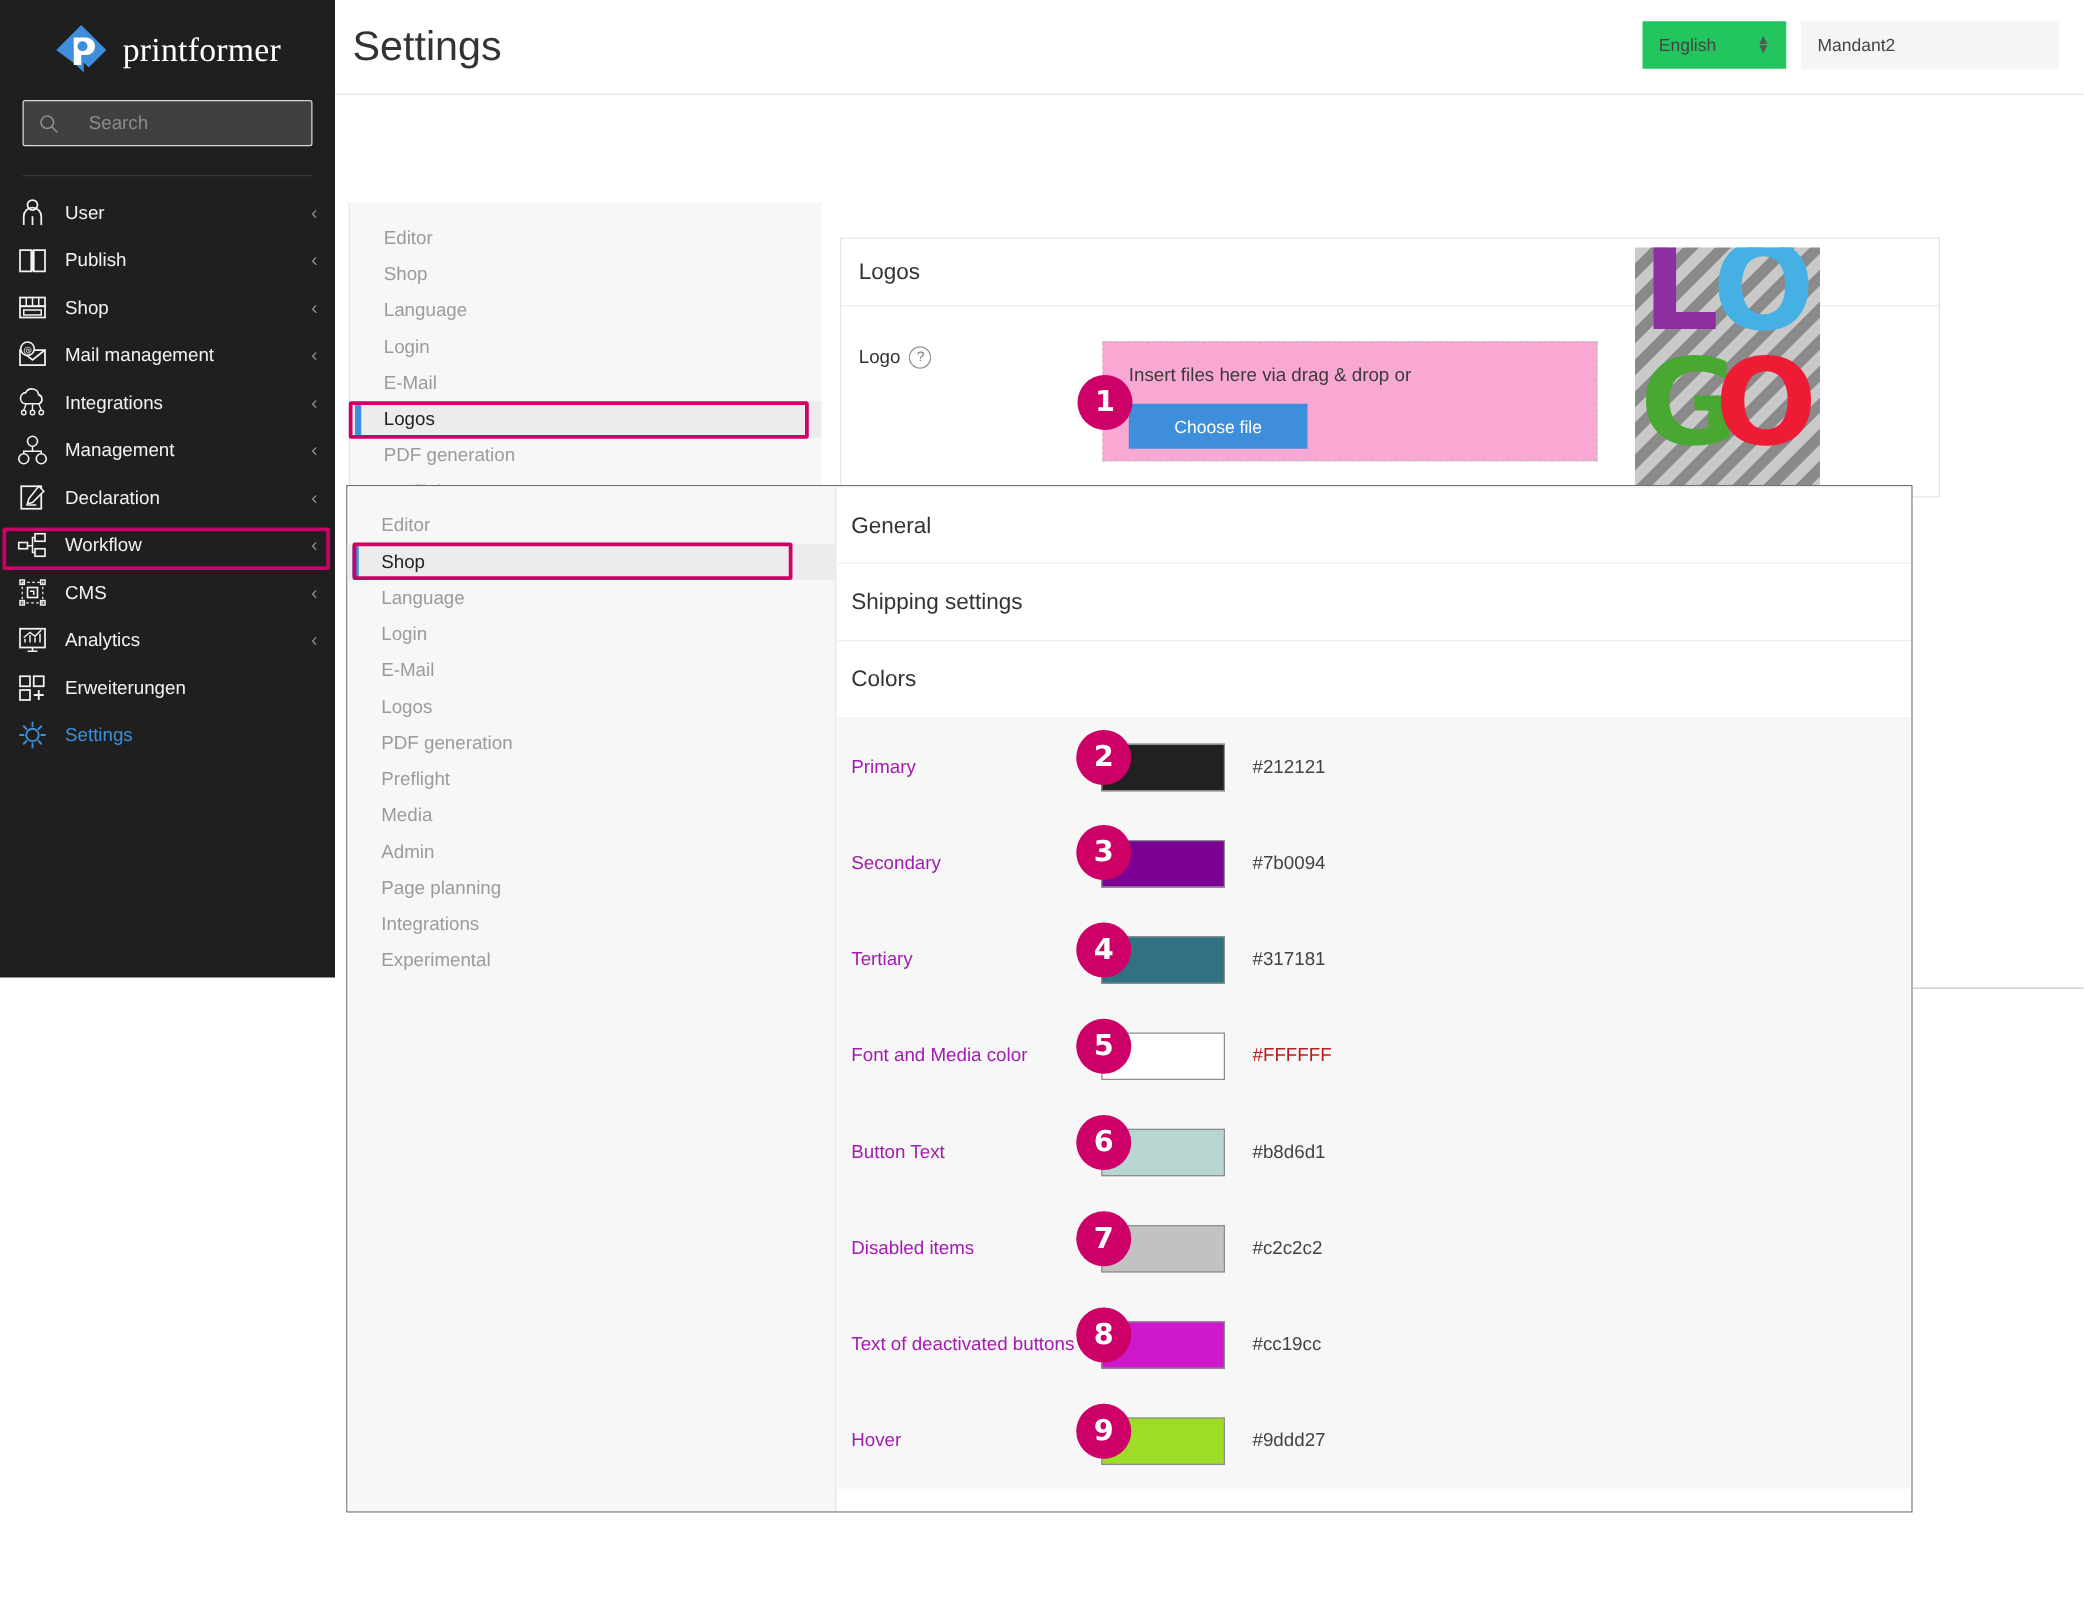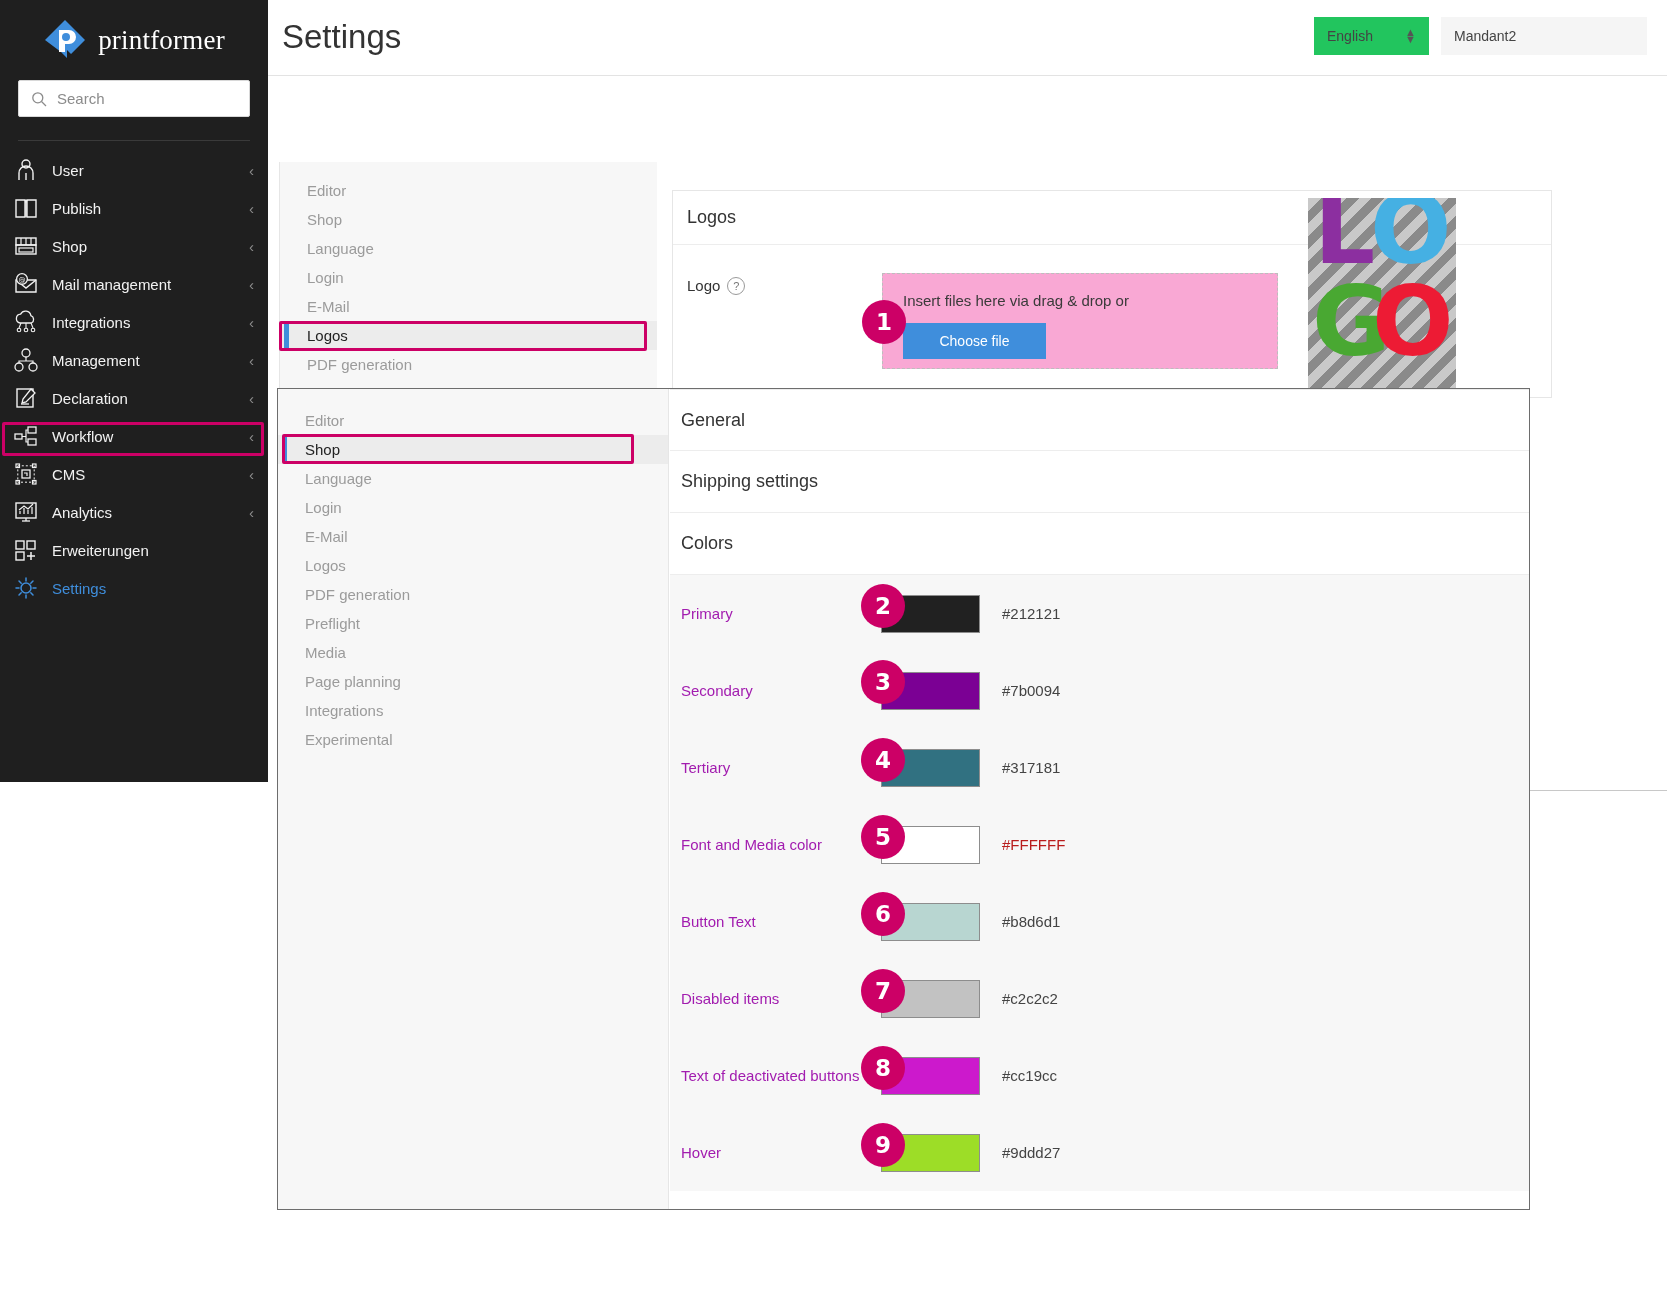--- a/index.html
+++ b/index.html
@@ -14,22 +14,22 @@
   
   .sidebar {
     position: absolute; left: 0; top: 0; width: 268px; height: 782px;
     background: #1f1f1f; z-index: 5;
   }
   .brand { display:flex; align-items:center; justify-content:center; gap:11px; height:80px; }
   .brand-mark { width: 44px; height: 44px; position: relative; }
   .brand-text { color:#ffffff; font-family:"Liberation Serif", serif; font-size:27px; letter-spacing:.2px; }
   .searchwrap { padding: 0 18px; }
   .searchbox {
-    height: 37px; background:#ffffff; border:1px solid #d8d8d8; border-radius:2px;
-    display:flex; align-items:center; gap:10px; padding: 0 12px;
+    height: 37px; background:#404040; border:1px solid #d8d8d8; border-radius:2px;
+    display:flex; align-items:center; gap:24px; padding: 0 12px;
   }
   .searchbox .sicon { width:16px; height:16px; flex:0 0 auto; }
   .searchbox .stext { color:#8b8b8b; font-size:15px; }
   .navdiv { height:1px; background:#3a3a3a; margin: 23px 18px 10px 18px; }
   .navlist { padding: 0 0 0 0; }
   .navitem {
     display:flex; align-items:center; height:38px; padding:0 14px 0 13px; gap:13px;
     position:relative; color:#f2f2f2; font-size:15px;
   }
   .navitem .nicon { width:26px; height:26px; flex:0 0 auto; display:block; }
@@ -392,20 +392,23 @@
         <div class="subitem">
             <span>PDF generation</span>
           </div>
         <div class="subitem">
             <span>Preflight</span>
           </div>
         <div class="subitem">
             <span>Media</span>
           </div>
         <div class="subitem">
+            <span>Admin</span>
+          </div>
+        <div class="subitem">
             <span>Page planning</span>
           </div>
         <div class="subitem">
             <span>Integrations</span>
           </div>
         <div class="subitem">
             <span>Experimental</span>
           </div>
       </div>
       <div class="hl-box" style="left:4px; top:45px; width:352px; height:30px;"></div>

